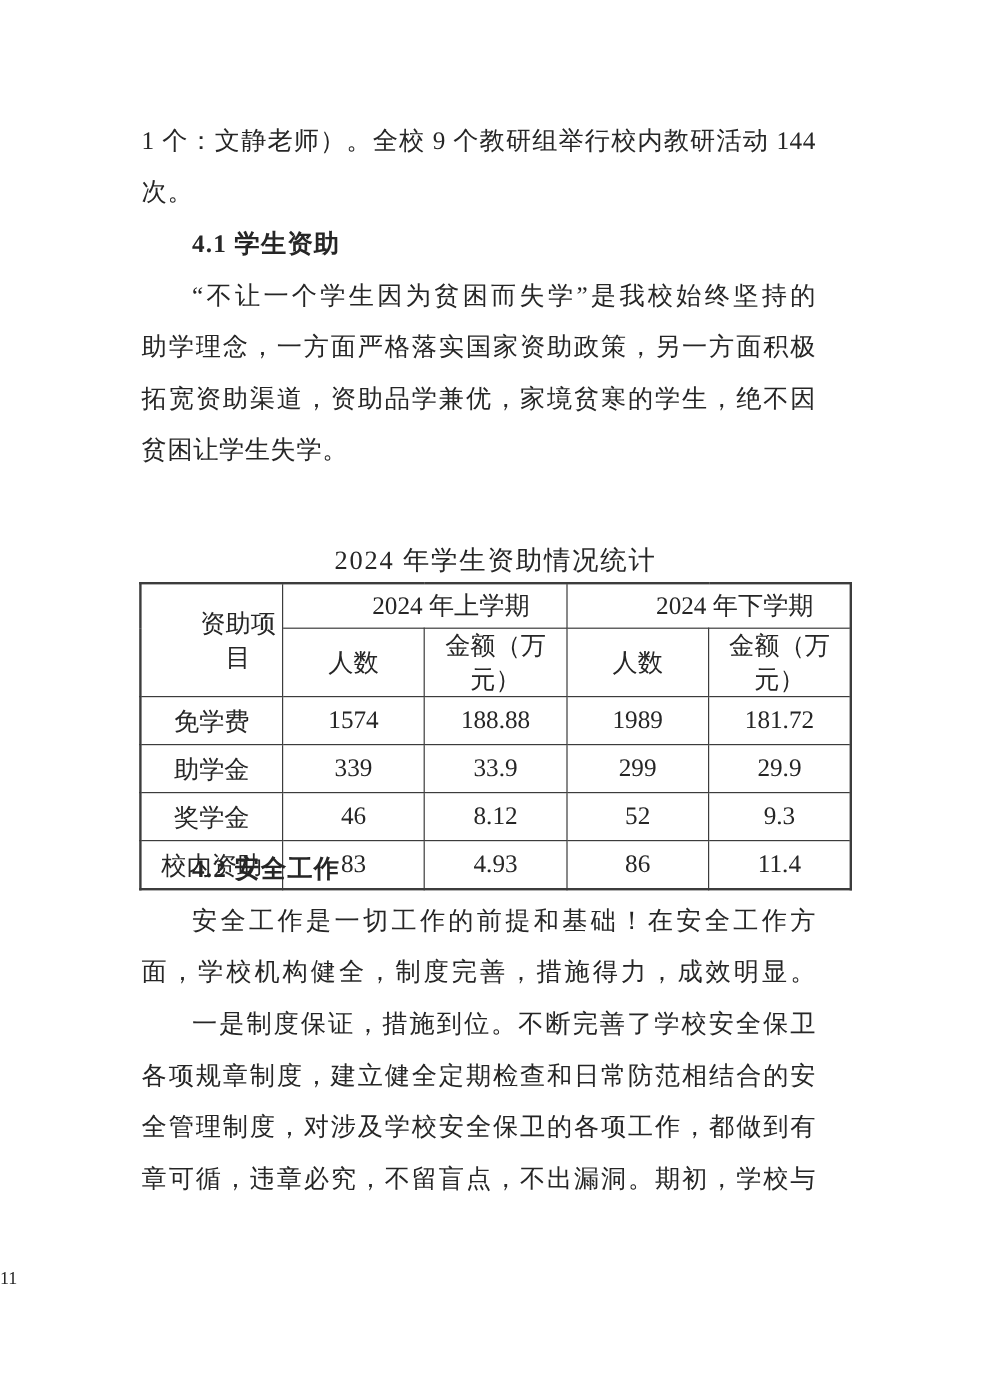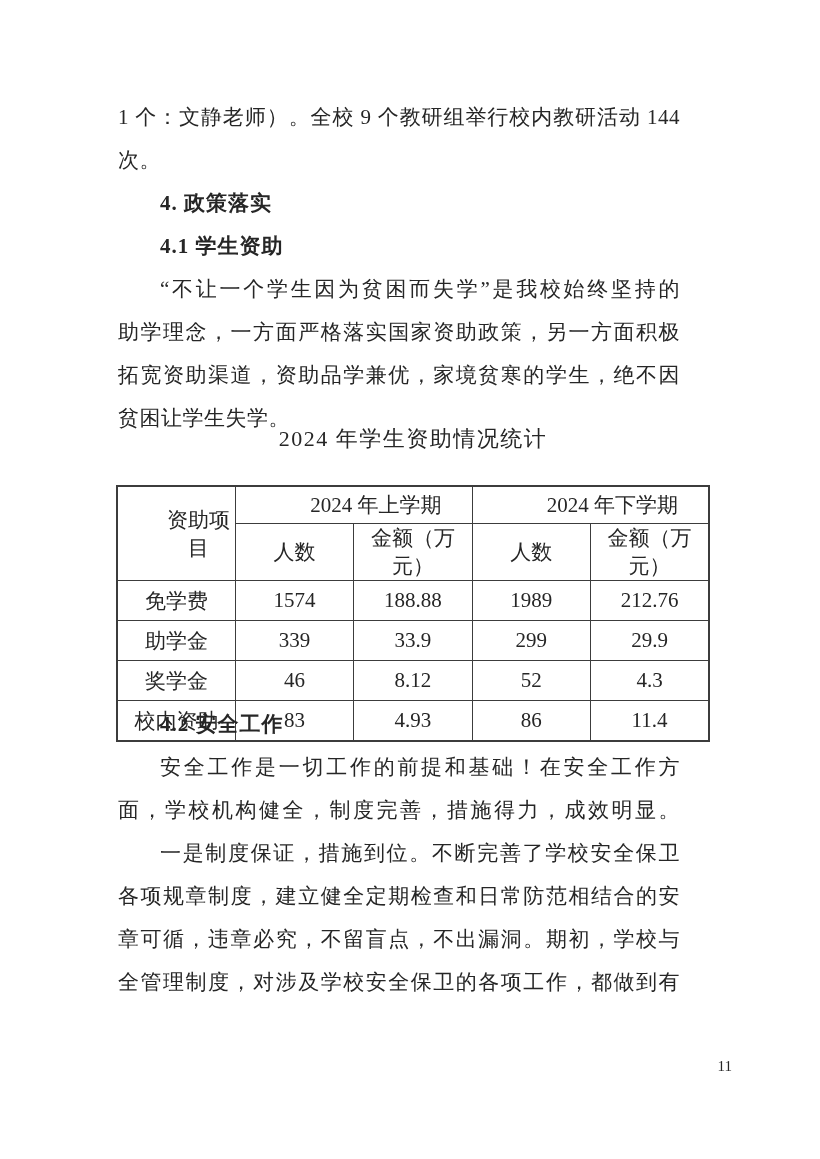--- a/index.html
+++ b/index.html
@@ -20,21 +20,21 @@
     line-height: 43px;
     font-size: 21px;
     white-space: nowrap;
     letter-spacing: 0.5px;
   }
   .jl { text-align: justify; text-align-last: justify; white-space: normal; }
   .ind { text-indent: 42px; }
   .heading { font-weight: bold; padding-left: 42px; letter-spacing: 1px; }
   .table-title {
     position: absolute;
-    left: 116px; top: 416px;
+    left: 116px; top: 444px;
     width: 594px; height: 45px;
     line-height: 45px;
     text-align: center;
     font-size: 22px;
     letter-spacing: 1.5px;
   }
   table.aid {
     position: absolute;
     left: 116px; top: 485px;
     width: 594px;
@@ -51,34 +51,33 @@
   }
   table.aid { border: 2px solid #3c3c3c; }
   tr.hrow1 th { height: 36px; padding-left: 44px; }
   tr.hrow2 th { height: 42px; }
   tr.drow td { height: 39px; margin-top: 48px; }
   .page-number {
     position: absolute;
     left: 0; top: 1056px;
     width: 100%; height: 20px;
     line-height: 20px;
-    text-align: right;
+    text-align: left;
     font-size: 15px;
     font-family: Liberation Serif, serif;
   }
 </style>
 </head>
 <body>
 
 <div class="page">
 
   <div class="textblock block-top">
     <div class="line jl">1 个：文静老师）。全校 9 个教研组举行校内教研活动 144</div>
     <div class="line">次。</div>
-    <div class="line heading">4. 政策落实</div>
     <div class="line heading">4.1 学生资助</div>
     <div class="line jl ind">“不让一个学生因为贫困而失学”是我校始终坚持的</div>
     <div class="line jl">助学理念，一方面严格落实国家资助政策，另一方面积极</div>
     <div class="line jl">拓宽资助渠道，资助品学兼优，家境贫寒的学生，绝不因</div>
     <div class="line">贫困让学生失学。</div>
   </div>
 
   <div class="table-title">2024 年学生资助情况统计</div>
 
   <table class="aid">
@@ -99,51 +98,51 @@
       <th>人数</th>
       <th>金额（万元）</th>
       <th>人数</th>
       <th>金额（万元）</th>
     </tr>
     <tr class="drow">
       <td>免学费</td>
       <td>1574</td>
       <td>188.88</td>
       <td>1989</td>
-      <td>212.76</td>
+      <td>181.72</td>
     </tr>
     <tr class="drow">
       <td>助学金</td>
       <td>339</td>
       <td>33.9</td>
       <td>299</td>
       <td>29.9</td>
     </tr>
     <tr class="drow">
       <td>奖学金</td>
       <td>46</td>
       <td>8.12</td>
       <td>52</td>
-      <td>4.3</td>
+      <td>9.3</td>
     </tr>
     <tr class="drow">
       <td>校内资助</td>
       <td>83</td>
       <td>4.93</td>
       <td>86</td>
       <td>11.4</td>
     </tr>
   </tbody>
     </table>
 
   <div class="textblock block-bottom">
     <div class="line heading">4.2 安全工作</div>
     <div class="line jl ind">安全工作是一切工作的前提和基础！在安全工作方</div>
     <div class="line jl">面，学校机构健全，制度完善，措施得力，成效明显。</div>
     <div class="line jl ind">一是制度保证，措施到位。不断完善了学校安全保卫</div>
     <div class="line jl">各项规章制度，建立健全定期检查和日常防范相结合的安</div>
+    <div class="line jl">全管理制度，对涉及学校安全保卫的各项工作，都做到有</div>
     <div class="line jl">章可循，违章必究，不留盲点，不出漏洞。期初，学校与</div>
-    <div class="line jl">全管理制度，对涉及学校安全保卫的各项工作，都做到有</div>
   </div>
 
   <div class="page-number">11</div>
 
 </div>
 
 </body></html>

